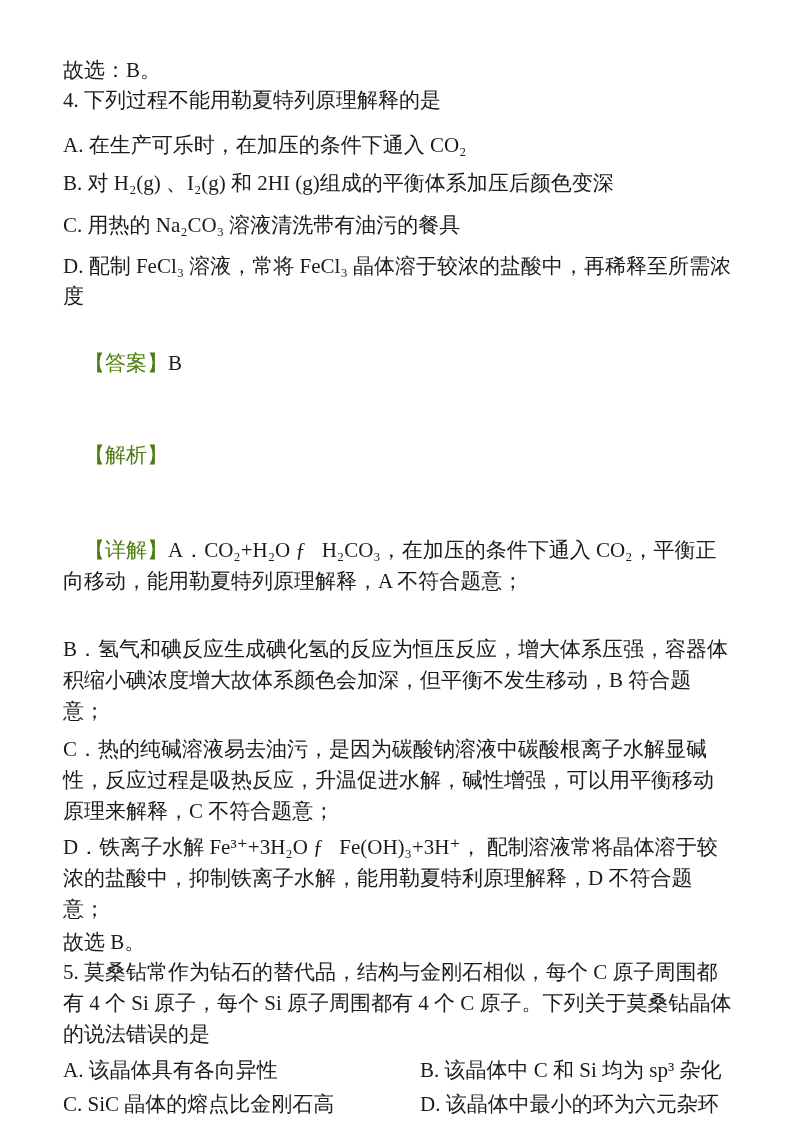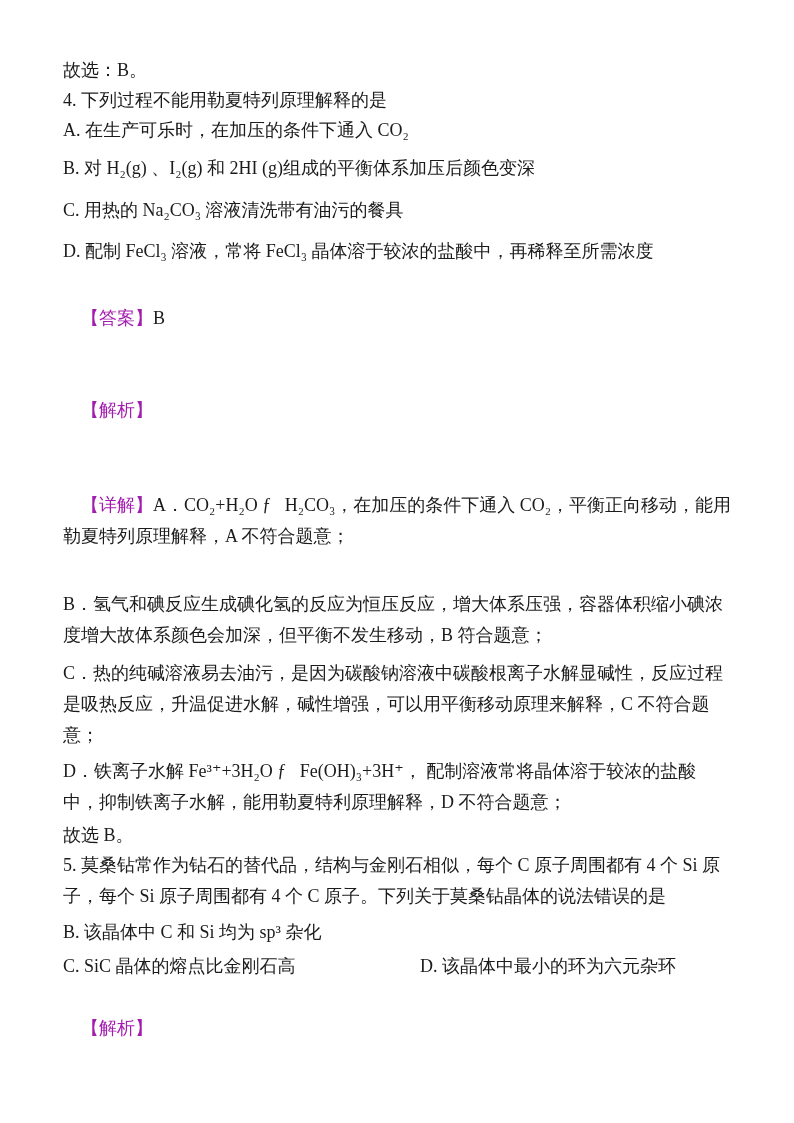--- a/index.html
+++ b/index.html
@@ -9,34 +9,34 @@
   }
   .page {
     position: relative;
     width: 794px;
     height: 1123px;
     margin: 0 auto;
     background: #ffffff;
     box-sizing: border-box;
     padding: 55px 62px 40px 63px;
     font-family: "Liberation Serif", "DejaVu Serif", serif;
-    font-size: 18px;
+    font-size: 21px;
     color: #1b1b1b;
     overflow: hidden;
   }
   .line {
     line-height: 30px;
     white-space: pre-wrap;
   }
   .para {
     line-height: 31px;
     white-space: pre-wrap;
   }
   .label {
-    color: #a21caf;
+    color: #4d7c0f;
   }
   .optrow {
     display: flex;
     line-height: 30px;
   }
   .optcell-left {
     width: 357px;
     flex: 0 0 357px;
     white-space: pre-wrap;
   }
@@ -47,21 +47,21 @@
   .mt0 { margin-top: 0; }
   .mt2 { margin-top: 2px; }
   .mt4 { margin-top: 4px; }
   .mt5 { margin-top: 5px; }
   .mt6 { margin-top: 6px; }
   .mt7 { margin-top: 7px; }
   .mt8 { margin-top: 8px; }
   .mt10 { }
   .mt11 { margin-top: 11px; }
   .mt12 { margin-top: 12px; }
-  .mt15 { }
+  .mt15 { margin-top: 15px; }
 </style>
 </head>
 <body>
 
 <div class="page">
 
   <div class="line">故选：B。</div>
 
   <div class="line mt10">4. 下列过程不能用勒夏特列原理解释的是</div>
   <div class="line mt15">A. 在生产可乐时，在加压的条件下通入 CO₂</div>
@@ -80,20 +80,21 @@
     <span class="label">【详解】</span><span>A．CO₂+H₂O ƒ   H₂CO₃，在加压的条件下通入 CO₂，平衡正向移动，能用勒夏特列原理解释，A 不符合题意；</span>
   </div>
   <div class="para mt6">B．氢气和碘反应生成碘化氢的反应为恒压反应，增大体系压强，容器体积缩小碘浓度增大故体系颜色会加深，但平衡不发生移动，B 符合题意；</div>
   <div class="para mt7">C．热的纯碱溶液易去油污，是因为碳酸钠溶液中碳酸根离子水解显碱性，反应过程是吸热反应，升温促进水解，碱性增强，可以用平衡移动原理来解释，C 不符合题意；</div>
   <div class="para mt5">D．铁离子水解 Fe³⁺+3H₂O ƒ   Fe(OH)₃+3H⁺， 配制溶液常将晶体溶于较浓的盐酸中，抑制铁离子水解，能用勒夏特利原理解释，D 不符合题意；</div>
   <div class="line mt2">故选 B。</div>
 
   <div class="para mt0">5. 莫桑钻常作为钻石的替代品，结构与金刚石相似，每个 C 原子周围都有 4 个 Si 原子，每个 Si 原子周围都有 4 个 C 原子。下列关于莫桑钻晶体的说法错误的是</div>
 
   <div class="optrow mt5">
+    <div class="optcell-left">A. 该晶体具有各向异性</div>
     <div class="optcell-right">B. 该晶体中 C 和 Si 均为 sp³ 杂化</div>
   </div>
   <div class="optrow mt4">
     <div class="optcell-left">C. SiC 晶体的熔点比金刚石高</div>
     <div class="optcell-right">D. 该晶体中最小的环为六元杂环</div>
   </div>
 
   <div class="line mt2">
     <span class="label">【解析】</span>
   </div>

